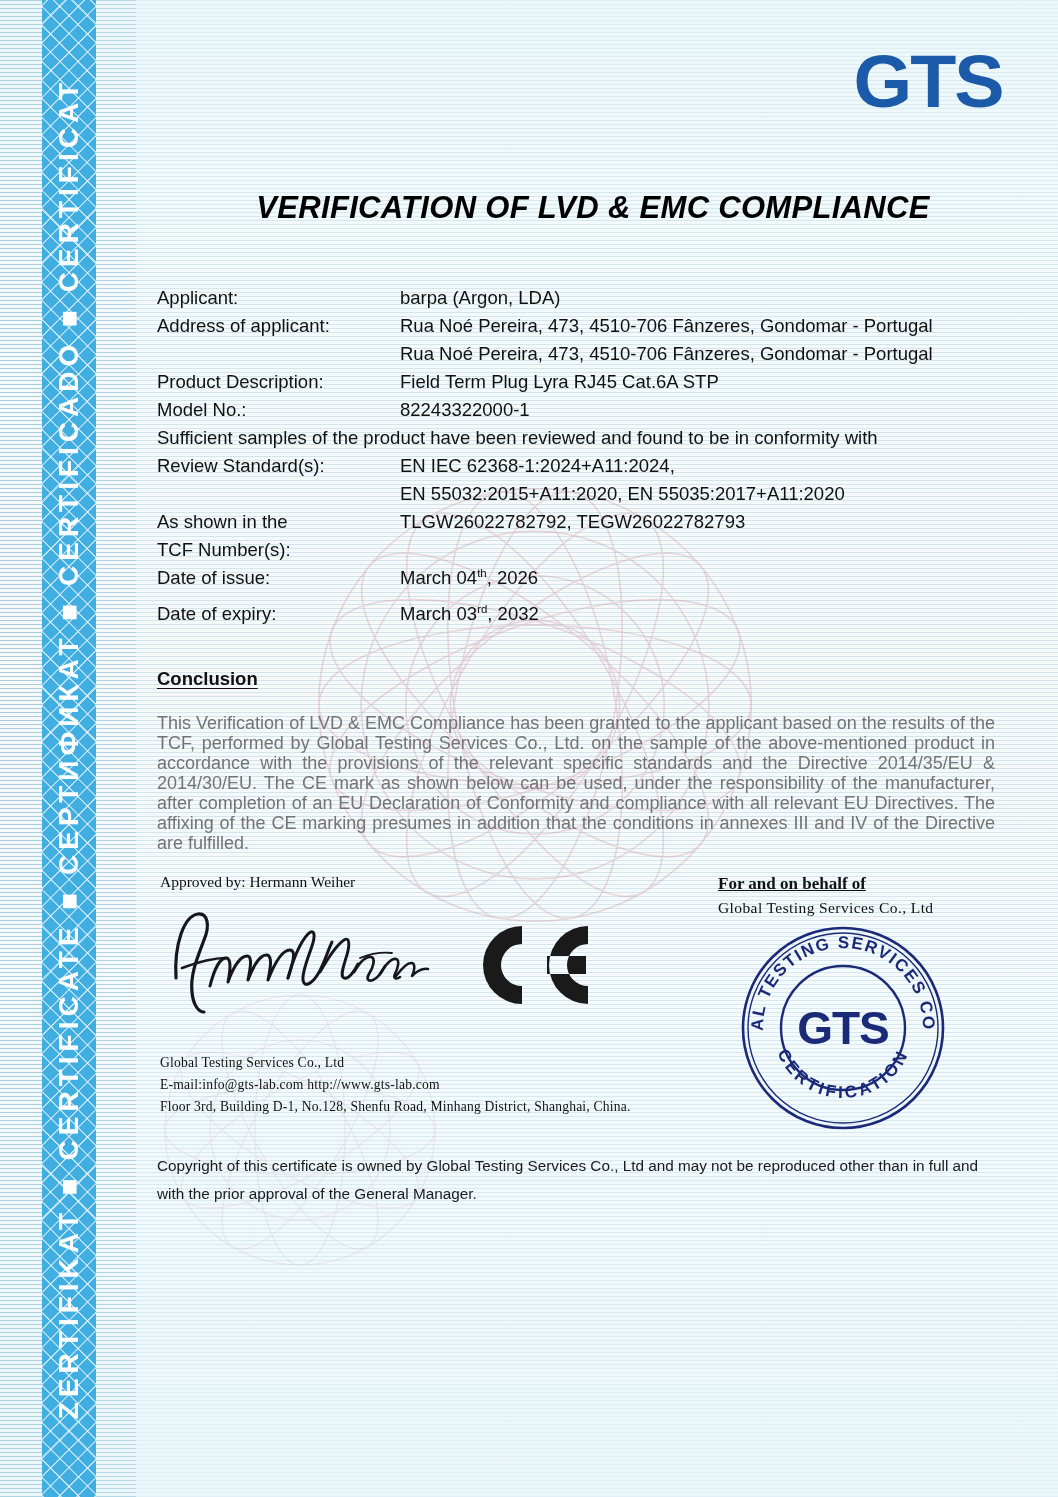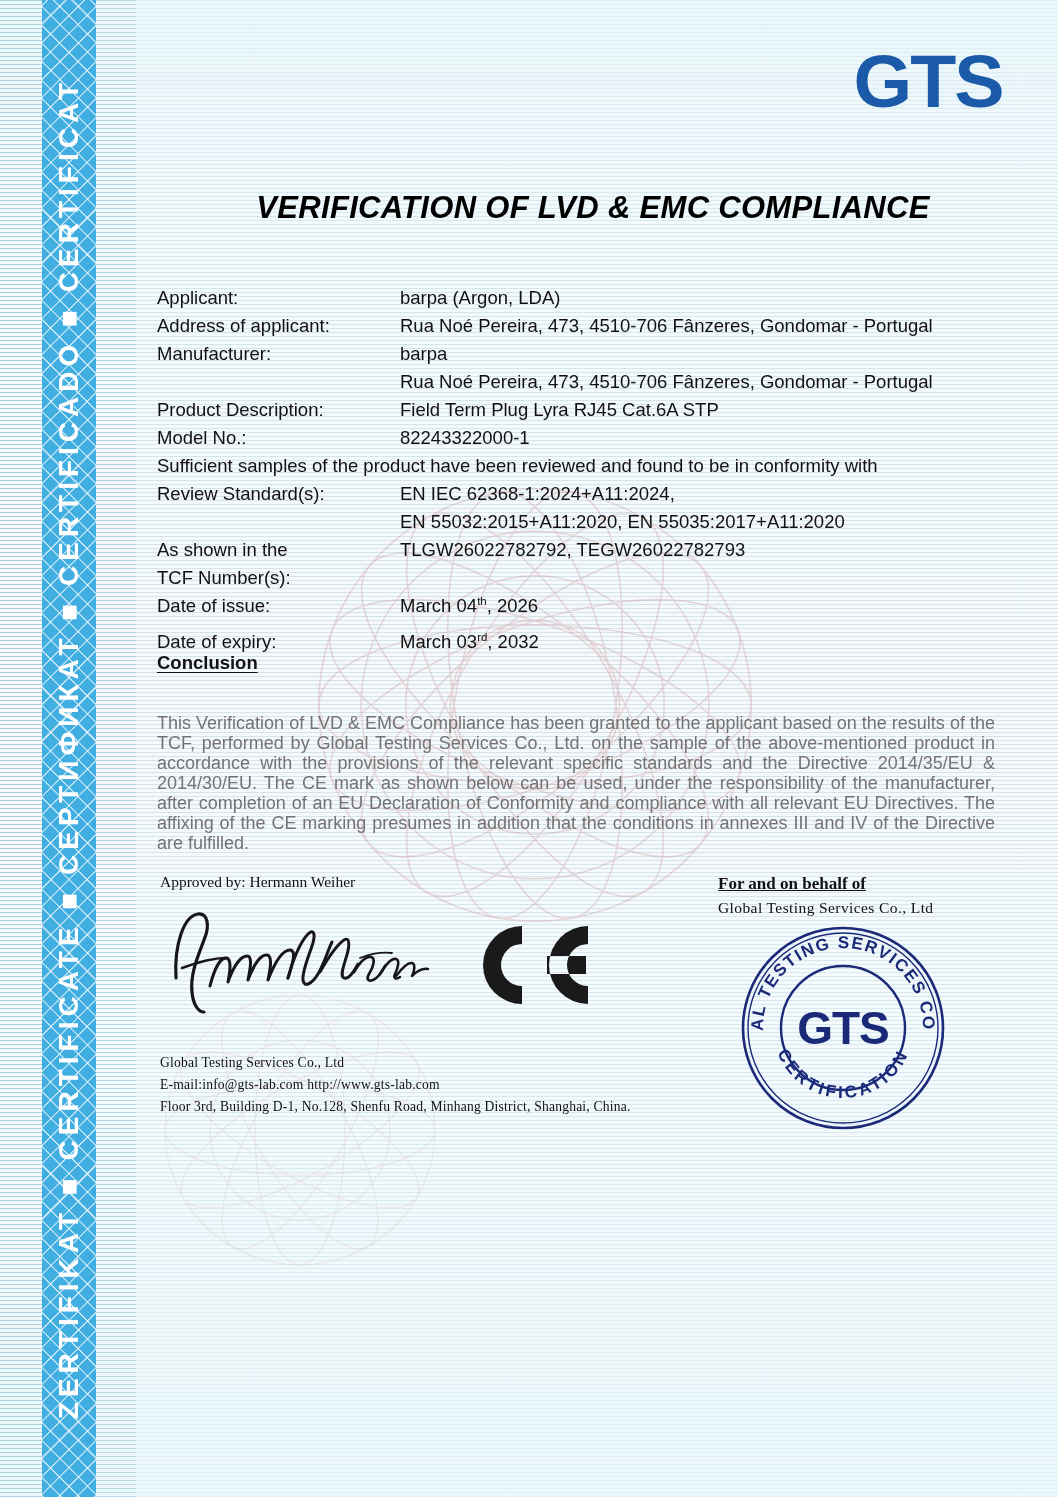--- a/index.html
+++ b/index.html
@@ -217,21 +217,21 @@
     flex: 0 0 243px;
   }
   .f-value { flex: 1; }
   .f-full { width: 100%; }
 
   .gap-sm { height: 8px; }
 
   .conclusion-heading {
     position: absolute;
     left: 157px;
-    top: 652px;
+    top: 668px;
     font-size: 18.5px;
     font-weight: bold;
     color: #111;
     text-decoration: underline;
     text-underline-offset: 3px;
   }
 
   .conclusion-body {
     position: absolute;
     left: 157px;
@@ -379,24 +379,20 @@
       <div class="f-row">
         <div class="f-label">Applicant:</div>
         <div class="f-value">barpa (Argon, LDA)</div>
       </div>
 
       <div class="f-row">
         <div class="f-label">Address of applicant:</div>
         <div class="f-value">Rua Noé Pereira, 473, 4510-706 Fânzeres, Gondomar - Portugal</div>
       </div>
 
-      <div class="f-row">
-        <div class="f-label">Manufacturer:</div>
-        <div class="f-value">barpa</div>
-      </div>
 
       <div class="f-row">
         <div class="f-label"></div>
         <div class="f-value">Rua Noé Pereira, 473, 4510-706 Fânzeres, Gondomar - Portugal</div>
       </div>
 
       <div class="f-row">
         <div class="f-label">Product Description:</div>
         <div class="f-value">Field Term Plug Lyra RJ45 Cat.6A STP</div>
       </div>
@@ -491,15 +487,16 @@
     </div>
 
     <div class="company-block">
       <div>Global Testing Services Co., Ltd</div>
       <div>E-mail:info@gts-lab.com  http://www.gts-lab.com</div>
       <div>Floor 3rd, Building D-1, No.128, Shenfu Road, Minhang District, Shanghai, China.</div>
     </div>
 
     <div class="footer-rule"></div>
 
+    <div class="copyright">Copyright of this certificate is owned by Global Testing Services Co., Ltd and may not be reproduced other than in full and with the prior approval of the General Manager.</div>
 
   </div>
 </div>
 
 </body></html>

